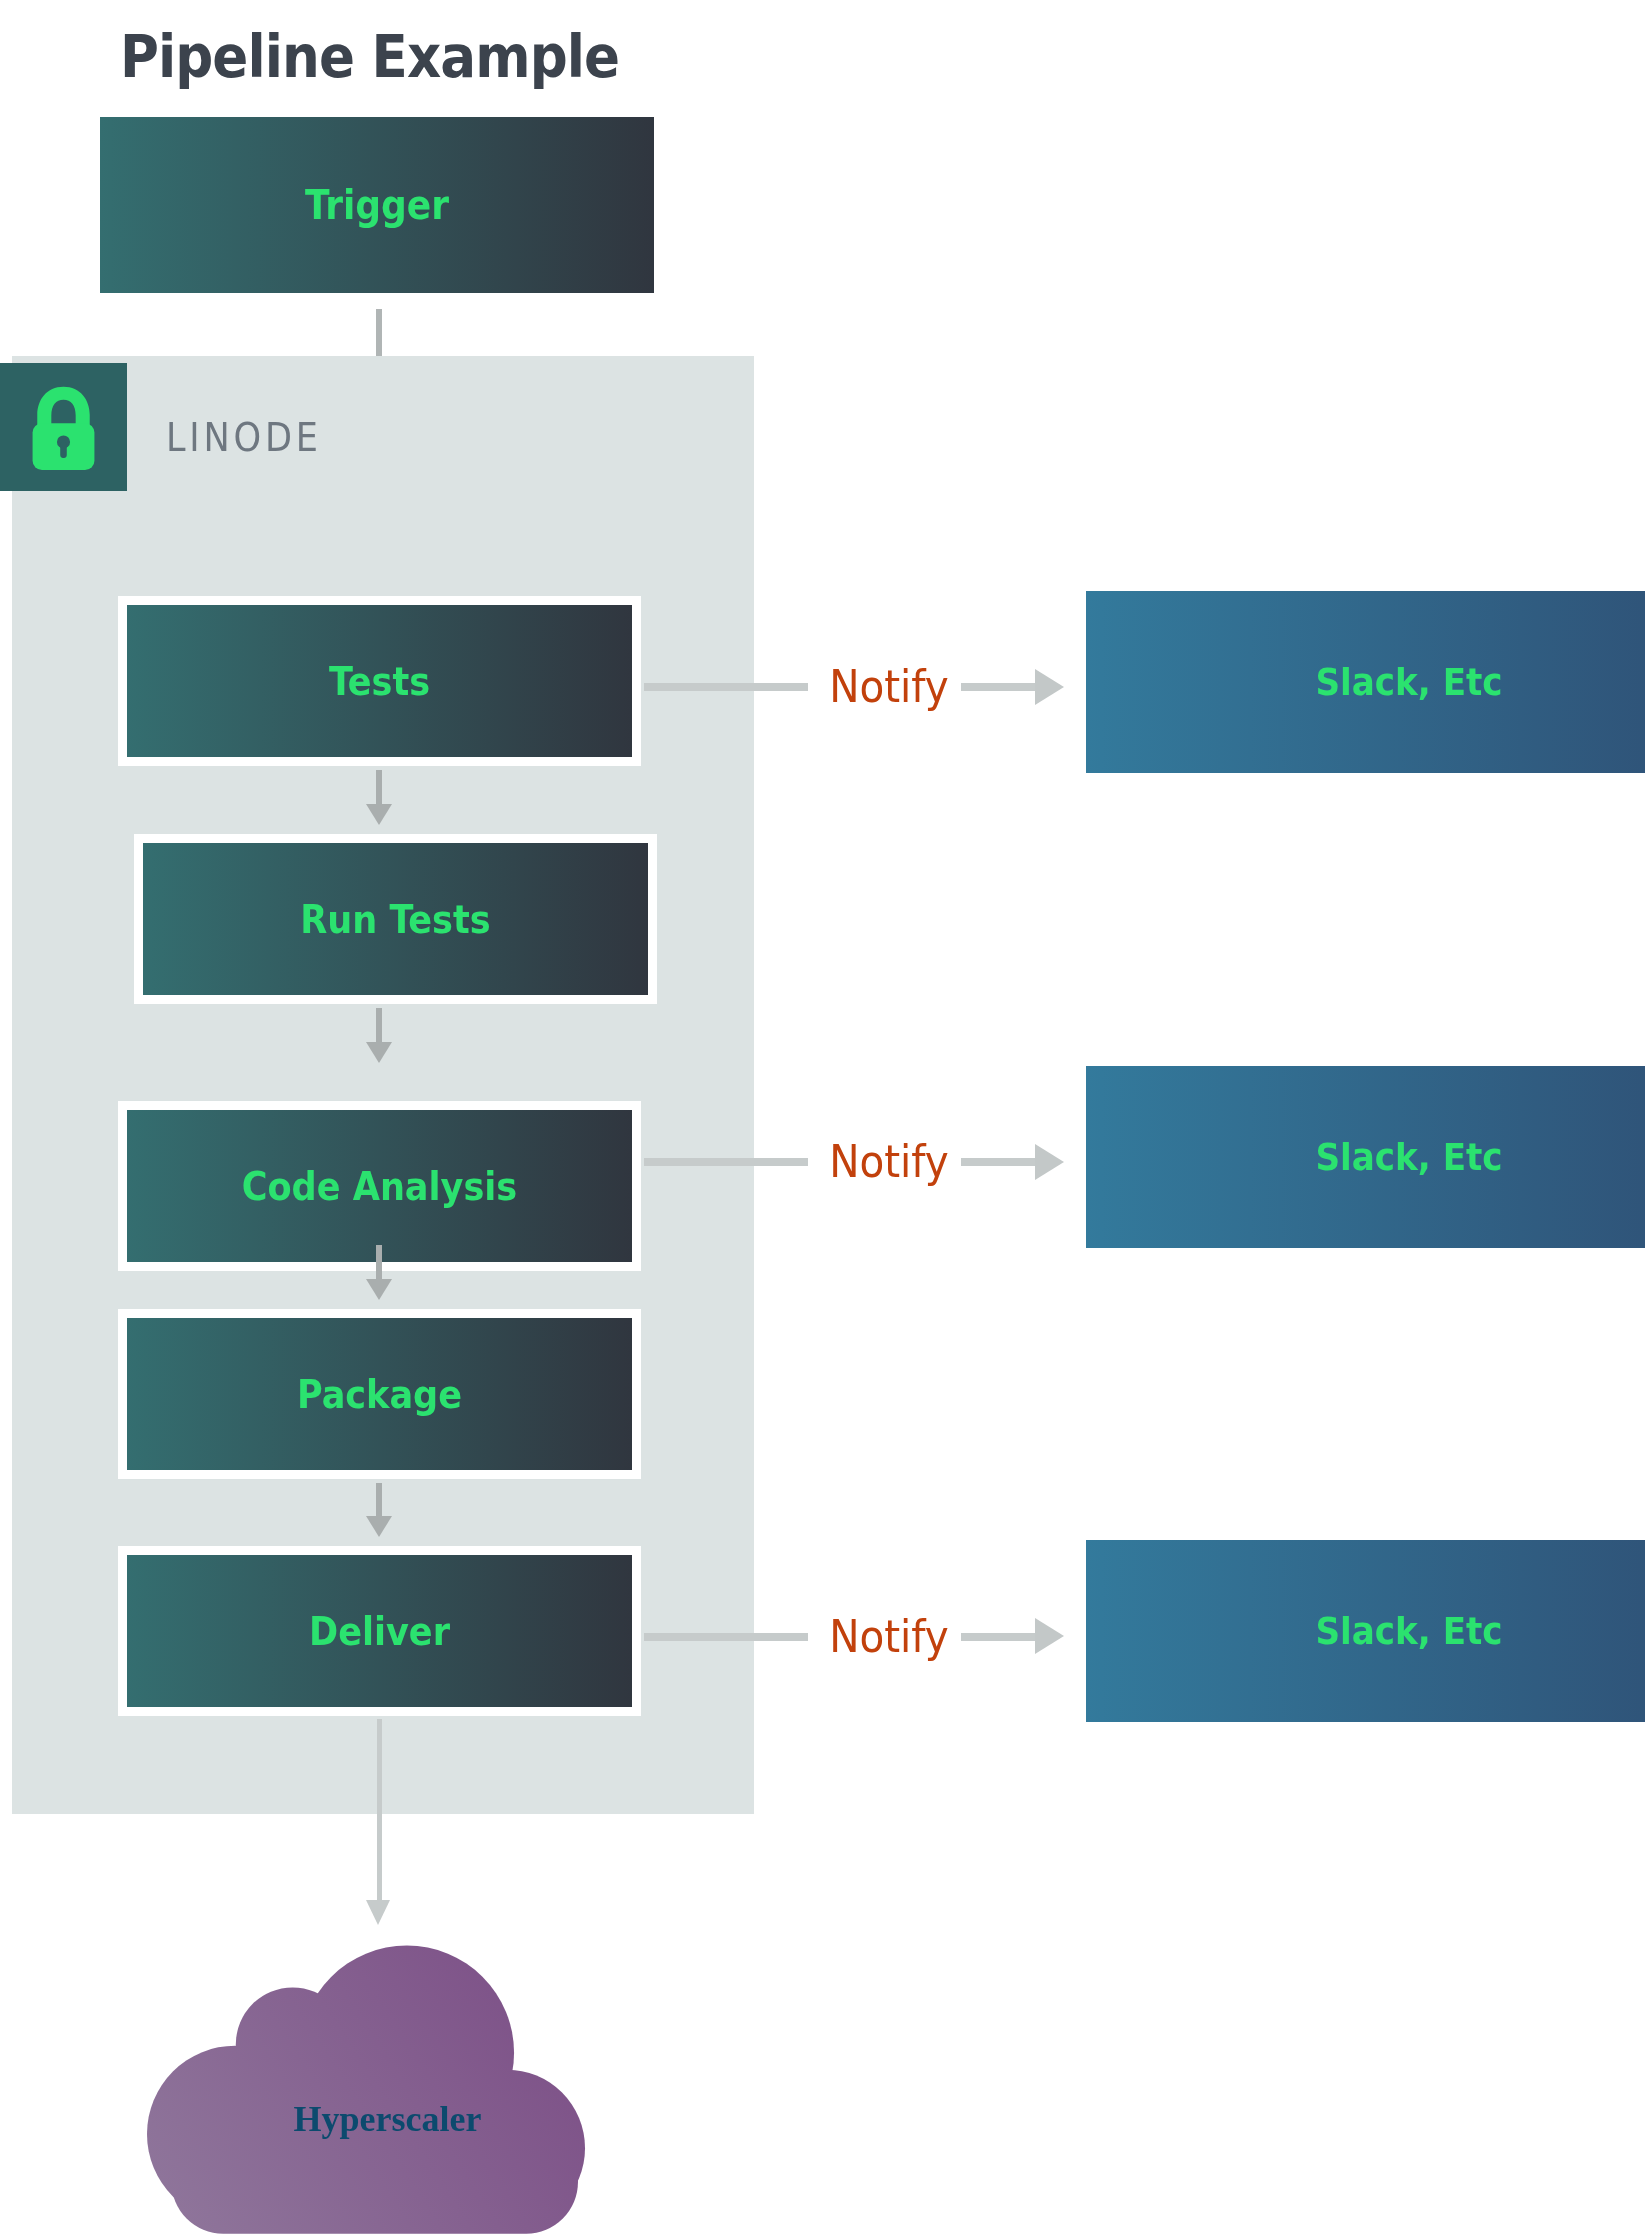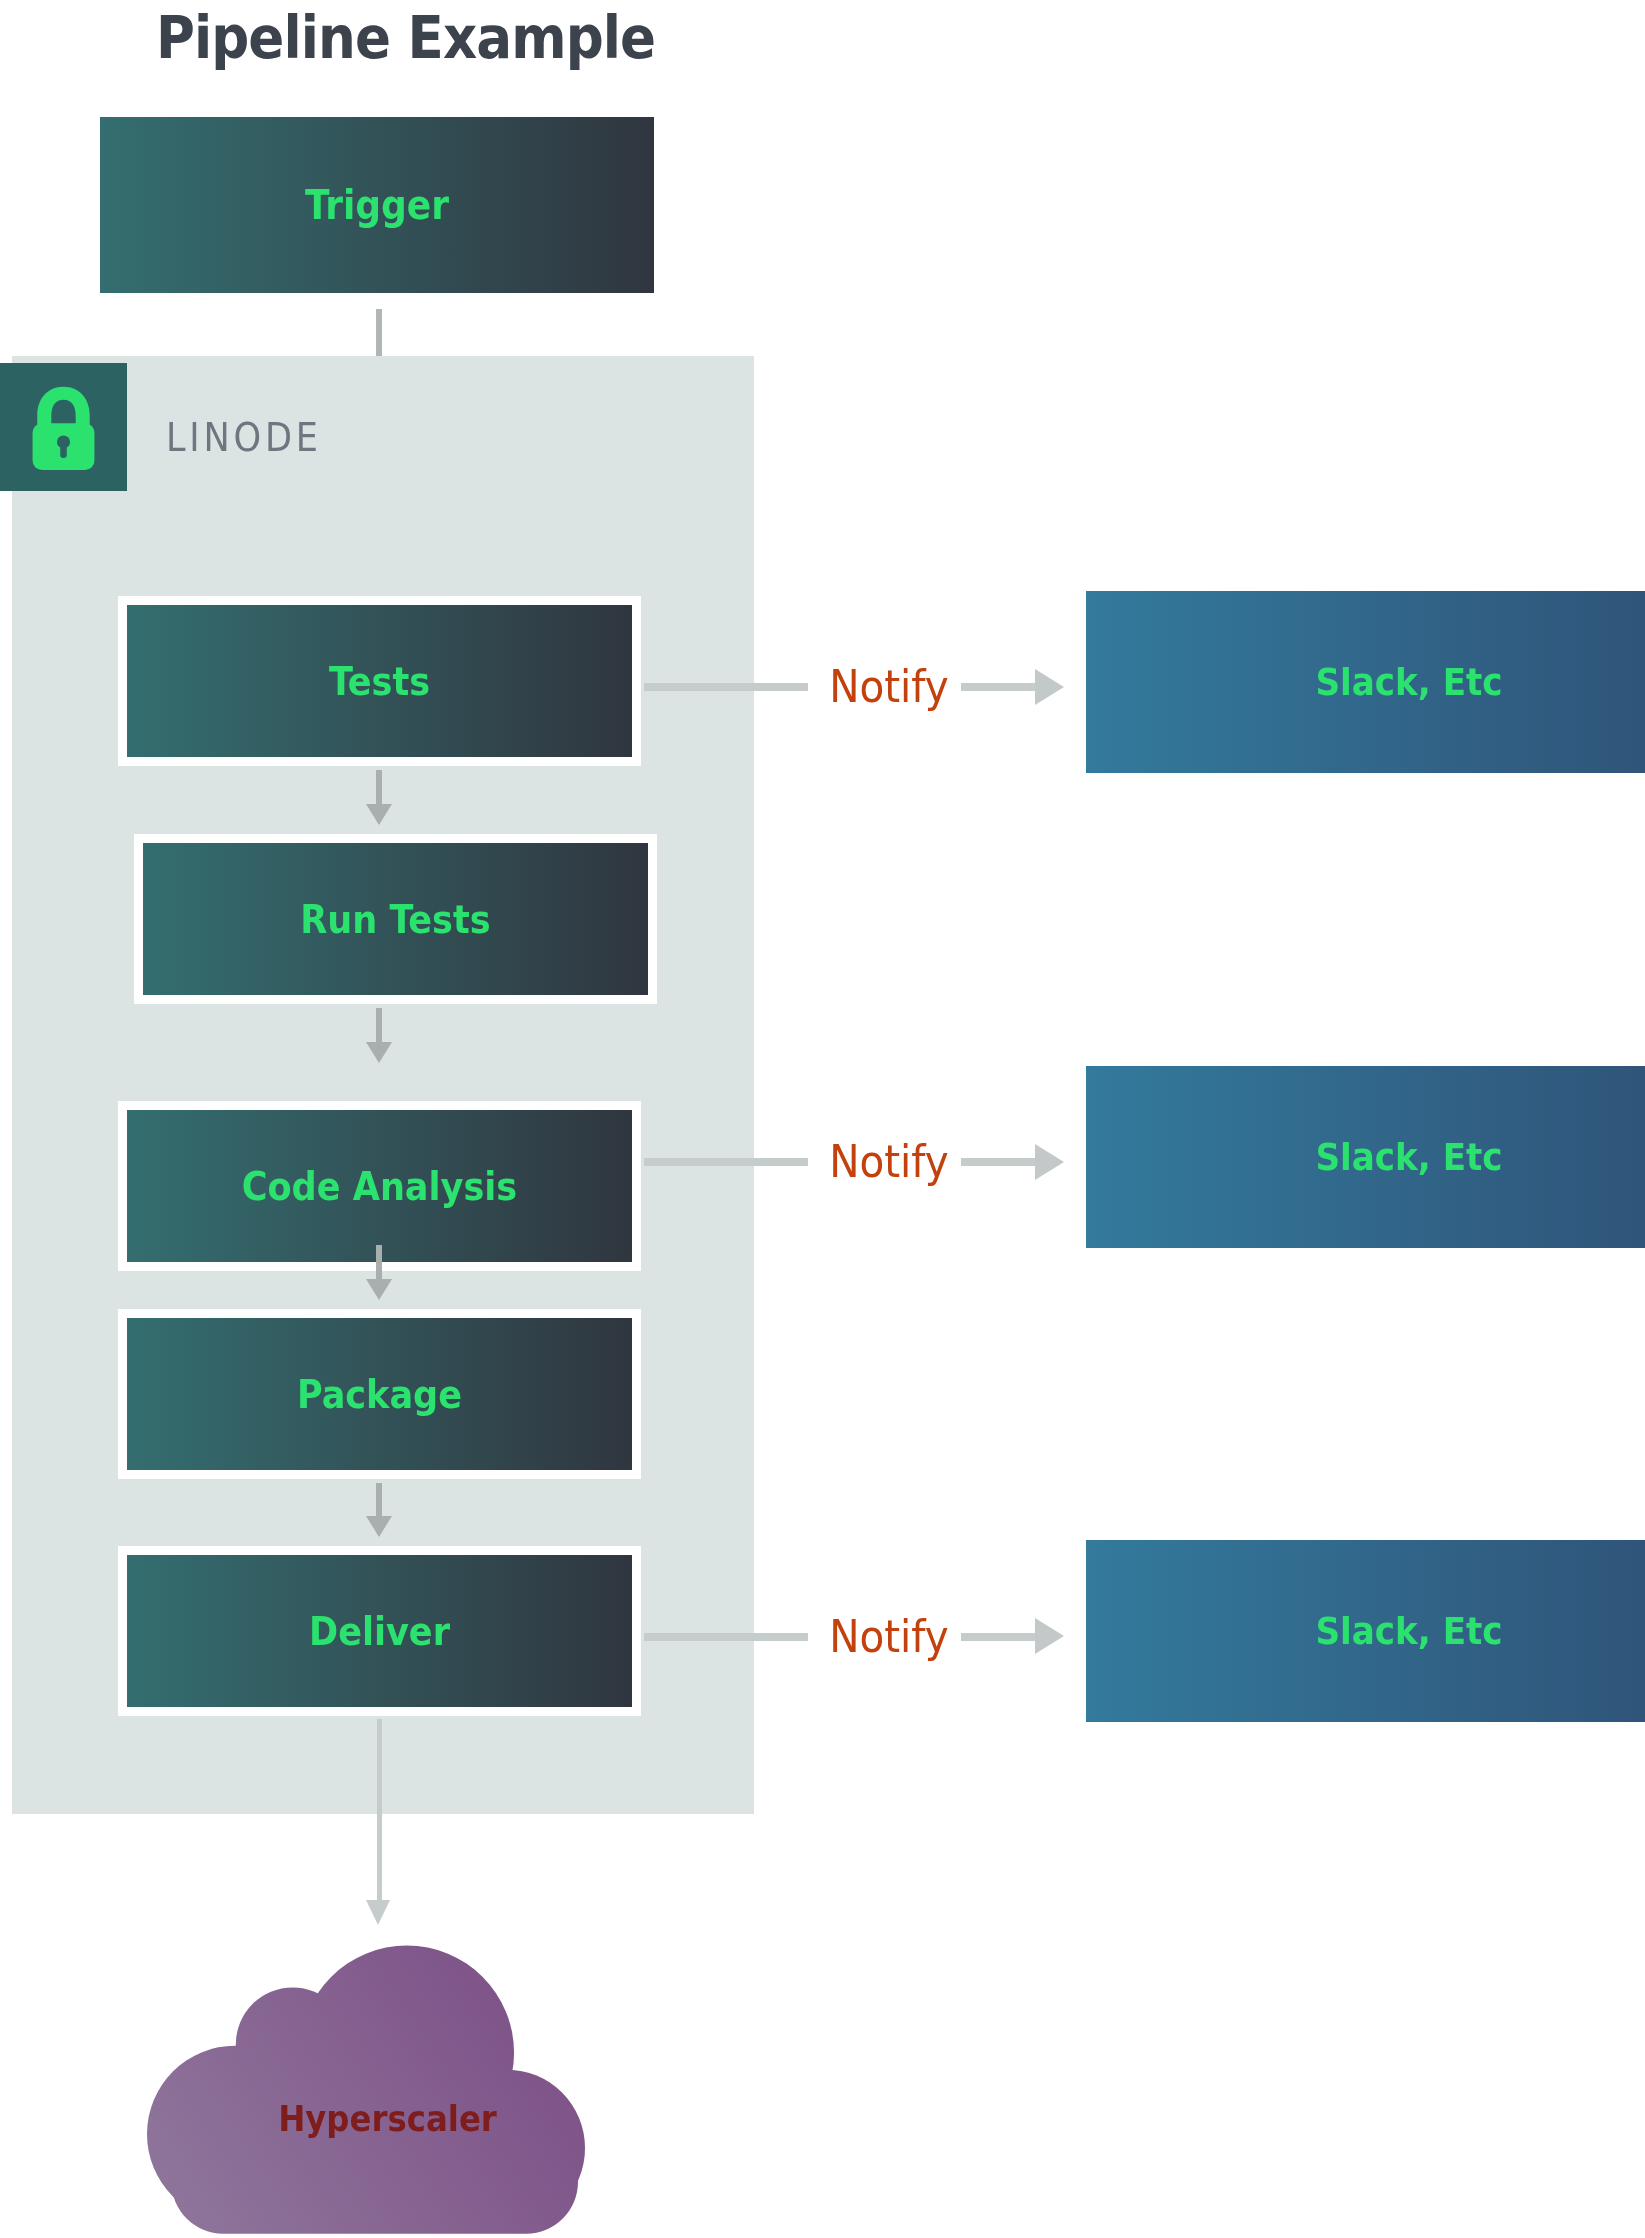--- a/index.html
+++ b/index.html
@@ -2,22 +2,22 @@
 <html style="font-size:7.5px"><head>
 <meta charset="utf-8">
 <style>
   html,body{margin:0;padding:0;}
   body{
     width:1645px;height:2239px;position:relative;background:#ffffff;
     font-family:"DejaVu Sans","Liberation Sans",sans-serif;overflow:hidden;
   }
   .abs{position:absolute;}
   .page-title{
-    left:120px;top:3px;font-size:59px;font-weight:700;color:#3C434D;
-    letter-spacing:-0.9px;font-stretch:condensed;white-space:nowrap;margin-left:36px;
+    left:120px;top:22px;font-size:59px;font-weight:700;color:#3C434D;
+    letter-spacing:-0.9px;font-stretch:condensed;white-space:nowrap;
   }
   .linode-container{
     left:11.8px;top:356px;width:742px;height:1458px;background:#DCE3E3;
   }
   .lock-badge{
     left:0;top:363px;width:127px;height:128px;background:#2D6263;
     display:flex;align-items:center;justify-content:center;
   }
   .linode-label{
     left:166px;top:409px;width:282px;height:56px;display:flex;align-items:center;
@@ -54,21 +54,21 @@
     border-right:13px solid transparent;border-top:21.6px solid #A9AEAE;}
   .hline{height:7.5px;background:#C6CBCB;}
   .notify-label{
     width:150px;height:75px;display:flex;align-items:center;justify-content:center;
     font-size:45px;font-weight:400;color:#c2410c;font-stretch:condensed;white-space:nowrap;
   }
   .rarrow-head{width:0;height:0;border-top:18px solid transparent;
     border-bottom:18px solid transparent;border-left:29px solid #C3C8C8;}
   .cloud-label{
     left:183px;top:2098px;width:409px;text-align:center;
-    font-size:36px;font-weight:700;color:#7f1d1d;font-stretch:condensed;white-space:nowrap;
+    font-size:36px;font-weight:700;color:#0c4a6e;font-stretch:condensed;white-space:nowrap;font-family:Liberation Serif, serif;
   }
 </style>
 </head>
 <body>
 
 <div class="abs page-title">Pipeline Example</div>
 
 <div class="abs node trigger-box">
   <span>Trigger</span>
 </div>

